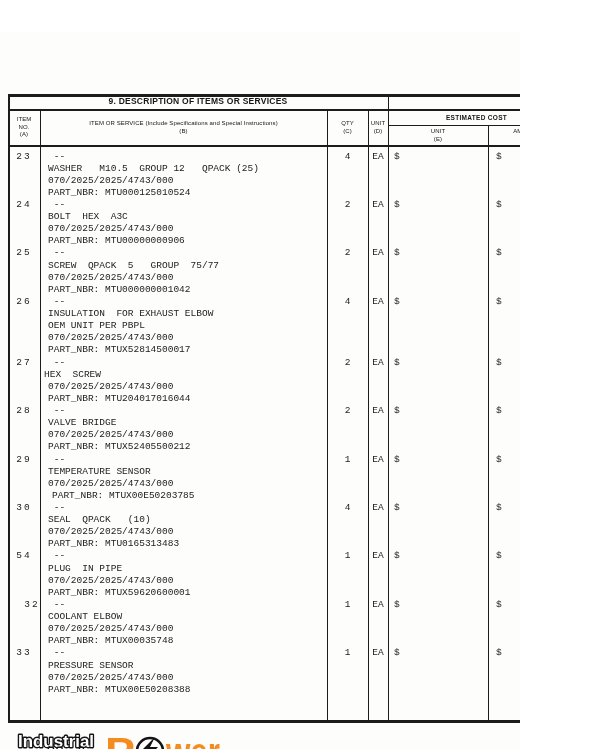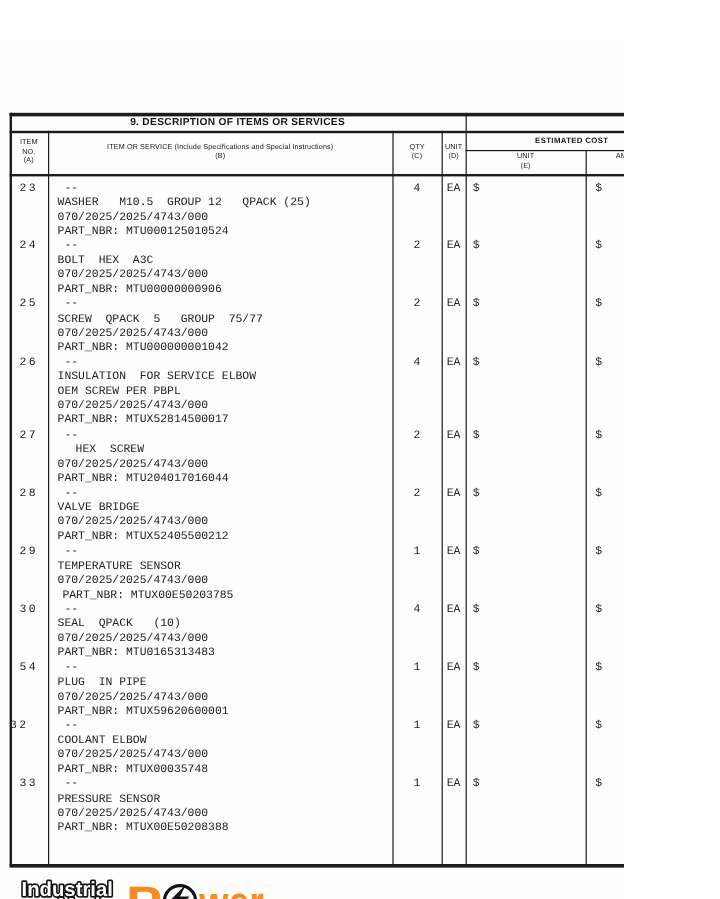--- a/index.html
+++ b/index.html
@@ -130,33 +130,33 @@
         <div class="mono" style="left: 48px; top: 239.7px;">070/2025/2025/4743/000</div>
         <div class="mono" style="left: 48px; top: 251.82px;">PART_NBR: MTU000000001042</div>
         <div class="mono center" style="left: 327px; top: 215.46px; width: 41px;">2</div>
         <div class="mono center" style="left: 368px; top: 215.46px; width: 20px;">EA</div>
         <div class="mono" style="left: 394px; top: 215.46px;">$</div>
         <div class="mono" style="left: 496px; top: 215.46px;">$</div>
       </div>
       <div>
         <div class="mono center itemnum" style="left: 8px; top: 263.94px; width: 32px;">26</div>
         <div class="mono" style="left: 48px; top: 263.94px;"> --</div>
-        <div class="mono" style="left: 48px; top: 276.06px;">INSULATION  FOR SERVICE ELBOW</div>
-        <div class="mono" style="left: 48px; top: 288.18px;">OEM SCREW PER PBPL</div>
+        <div class="mono" style="left: 48px; top: 276.06px;">INSULATION  FOR EXHAUST ELBOW</div>
+        <div class="mono" style="left: 48px; top: 288.18px;">OEM UNIT PER PBPL</div>
         <div class="mono" style="left: 48px; top: 300.3px;">070/2025/2025/4743/000</div>
         <div class="mono" style="left: 48px; top: 312.42px;">PART_NBR: MTUX52814500017</div>
         <div class="mono center" style="left: 327px; top: 263.94px; width: 41px;">4</div>
         <div class="mono center" style="left: 368px; top: 263.94px; width: 20px;">EA</div>
         <div class="mono" style="left: 394px; top: 263.94px;">$</div>
         <div class="mono" style="left: 496px; top: 263.94px;">$</div>
       </div>
       <div>
         <div class="mono center itemnum" style="left: 8px; top: 324.54px; width: 32px;">27</div>
         <div class="mono" style="left: 48px; top: 324.54px;"> --</div>
-        <div class="mono" style="left: 63px; top: 336.66px;">HEX  SCREW</div>
+        <div class="mono" style="left: 44px; top: 336.66px;">HEX  SCREW</div>
         <div class="mono" style="left: 48px; top: 348.78px;">070/2025/2025/4743/000</div>
         <div class="mono" style="left: 48px; top: 360.9px;">PART_NBR: MTU204017016044</div>
         <div class="mono center" style="left: 327px; top: 324.54px; width: 41px;">2</div>
         <div class="mono center" style="left: 368px; top: 324.54px; width: 20px;">EA</div>
         <div class="mono" style="left: 394px; top: 324.54px;">$</div>
         <div class="mono" style="left: 496px; top: 324.54px;">$</div>
       </div>
       <div>
         <div class="mono center itemnum" style="left: 8px; top: 373.02px; width: 32px;">28</div>
         <div class="mono" style="left: 48px; top: 373.02px;"> --</div>
@@ -195,21 +195,21 @@
         <div class="mono" style="left: 48px; top: 518.46px;"> --</div>
         <div class="mono" style="left: 48px; top: 530.58px;">PLUG  IN PIPE</div>
         <div class="mono" style="left: 48px; top: 542.7px;">070/2025/2025/4743/000</div>
         <div class="mono" style="left: 48px; top: 554.82px;">PART_NBR: MTUX59620600001</div>
         <div class="mono center" style="left: 327px; top: 518.46px; width: 41px;">1</div>
         <div class="mono center" style="left: 368px; top: 518.46px; width: 20px;">EA</div>
         <div class="mono" style="left: 394px; top: 518.46px;">$</div>
         <div class="mono" style="left: 496px; top: 518.46px;">$</div>
       </div>
       <div>
-        <div class="mono center itemnum" style="left: 0; top: 566.94px; width: 32px;">32</div>
+        <div class="mono center itemnum" style="left: 16px; top: 566.94px; width: 32px;">32</div>
         <div class="mono" style="left: 48px; top: 566.94px;"> --</div>
         <div class="mono" style="left: 48px; top: 579.06px;">COOLANT ELBOW</div>
         <div class="mono" style="left: 48px; top: 591.18px;">070/2025/2025/4743/000</div>
         <div class="mono" style="left: 48px; top: 603.3px;">PART_NBR: MTUX00035748</div>
         <div class="mono center" style="left: 327px; top: 566.94px; width: 41px;">1</div>
         <div class="mono center" style="left: 368px; top: 566.94px; width: 20px;">EA</div>
         <div class="mono" style="left: 394px; top: 566.94px;">$</div>
         <div class="mono" style="left: 496px; top: 566.94px;">$</div>
       </div>
       <div>

